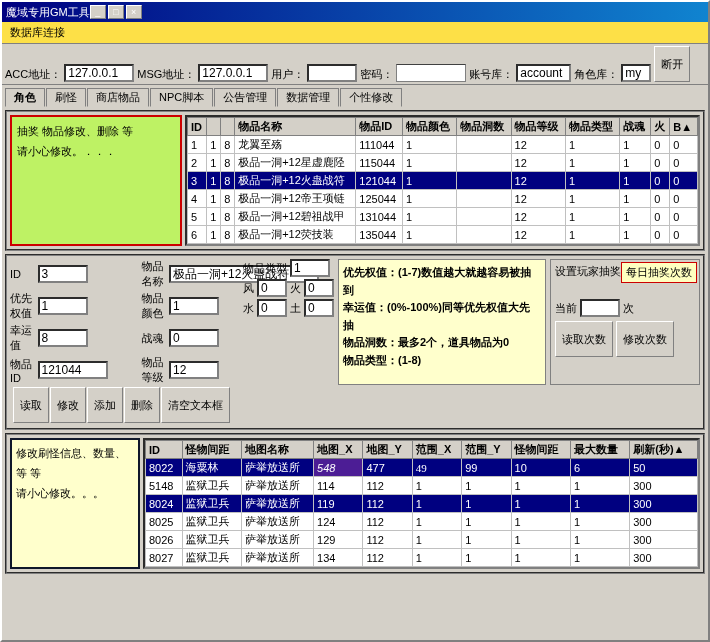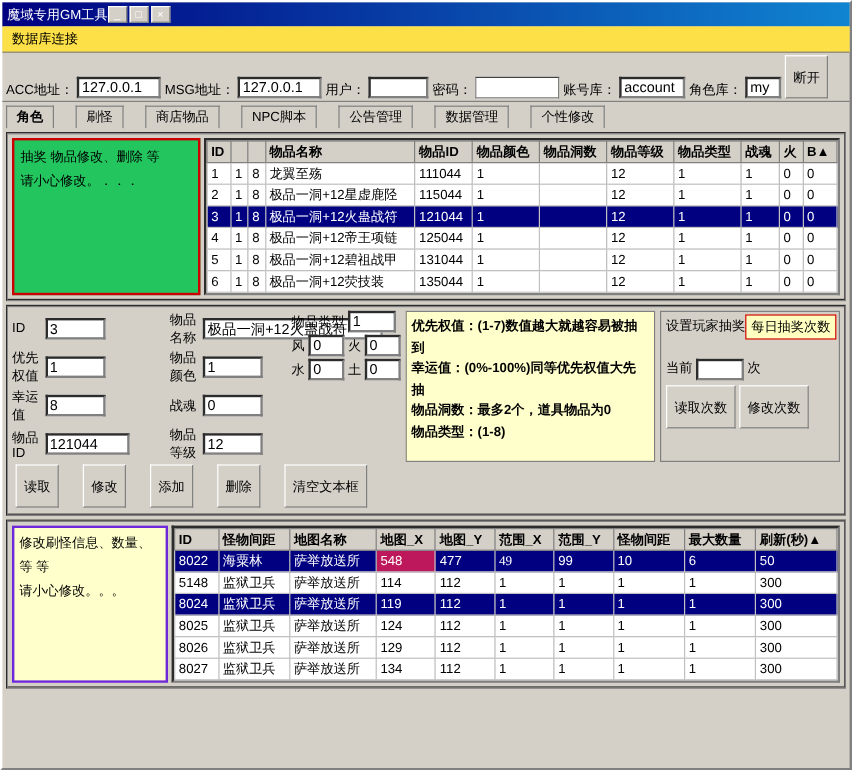--- a/index.html
+++ b/index.html
@@ -19,21 +19,21 @@
     .data-table th { background: #d4d0c8; border: 1px solid #808080; padding: 1px 3px; text-align: left; white-space: nowrap; }
     .data-table td { border: 1px solid #c0c0c0; padding: 1px 3px; white-space: nowrap; background: white; }
     .data-table tr:nth-child(3) td { background: #000080; color: white; }
     
     input[type="text"] { height: 18px; border: 2px inset #808080; background: white; padding: 0 2px; font-size: 12px; }
     
     .acc-toolbar { display: flex; align-items: flex-end; gap: 3px; padding: 2px 3px; border-bottom: 1px solid #808080; font-size: 11px; }
     .tab-btn { background: #d4d0c8; border: 1px solid #808080; border-bottom-color: #d4d0c8; padding: 1px 8px; cursor: pointer; font-size: 11px; }
     .tab-btn.active { font-weight: bold; background: #d4d0c8; }
     
-    .btn-row { display: flex; gap: 20px; padding: 2px 3px; }
+    .btn-row { display: flex; gap: 1px; padding: 2px 3px; }
   </style>
 </head>
 <body>
 
 <div class="window">
 
   <div class="title-bar">
     <span>魔域专用GM工具</span>
     <div class="title-bar-buttons">
       <div class="tb-btn">_</div>
@@ -57,33 +57,33 @@
     <input type="password" class="input-field" style="width: 70px;" value="">
     <span>账号库：</span>
     <input type="text" class="input-field" style="width: 55px;" value="account">
     <span>角色库：</span>
     <input type="text" class="input-field" style="width: 30px;" value="my">
     <button class="btn">断开</button>
   </div>
 
   <div style="padding: 2px 3px; display: flex; flex-direction: column; gap: 3px;">
 
-    <div style="display: flex; gap: 18px; padding: 1px 0 0 0;">
+    <div style="display: flex; gap: 1px; padding: 1px 0 0 0;">
       <div class="tab-btn active">角色</div>
       <div class="tab-btn">刷怪</div>
       <div class="tab-btn">商店物品</div>
       <div class="tab-btn">NPC脚本</div>
       <div class="tab-btn">公告管理</div>
       <div class="tab-btn">数据管理</div>
       <div class="tab-btn">个性修改</div>
     </div>
 
     <div style="display: flex; gap: 3px; border: 2px groove #808080; padding: 3px;">
 
-      <div style="border: 2px solid #c00; background: #22c55e; padding: 5px; width: 157px; flex-shrink: 0; font-size: 12px; line-height: 1.8;">
+      <div style="border: 2px solid #c00; background: #bef264; padding: 5px; width: 172px; flex-shrink: 0; font-size: 12px; line-height: 1.8;">
         <div>抽奖  物品修改、删除  等</div>
         <div>请小心修改。．．．</div>
       </div>
 
       <div style="flex: 1; border: 2px inset #808080; overflow: hidden;">
         <table class="data-table" style="width: 100%; font-size: 11px;">
           <thead>
             <tr>
               <th>ID</th>
               <th></th>
@@ -238,21 +238,21 @@
           <div>幸运值：(0%-100%)同等优先权值大先抽</div>
           <div>物品洞数：最多2个，道具物品为0</div>
           <div>物品类型：(1-8)</div>
         </div>
 
         <div style="border: 1px solid #808080; background: #d4d0c8; padding: 4px; width: 150px; flex-shrink: 0; position: relative;">
           <div style="font-size: 11px; margin-bottom: 4px;">设置玩家抽奖次数。</div>
           <div style="position: absolute; right: 2px; top: 2px; border: 1px solid #c00; background: #ffffc0; padding: 2px 4px; font-size: 11px;">
             <span>每日抽奖次数</span>
           </div>
-          <div style="display: flex; align-items: flex-start; gap: 3px; margin-top: 20px;">
+          <div style="display: flex; align-items: center; gap: 3px; margin-top: 20px;">
             <span>当前</span>
             <input type="text" class="input-field" style="width: 40px;" value="">
             <span>次</span>
           </div>
           <div style="display: flex; gap: 3px; margin-top: 4px;">
             <button class="btn">读取次数</button>
             <button class="btn">修改次数</button>
           </div>
         </div>
 
@@ -262,21 +262,21 @@
         <button class="btn">读取</button>
         <button class="btn">修改</button>
         <button class="btn">添加</button>
         <button class="btn">删除</button>
         <button class="btn">清空文本框</button>
       </div>
     </div>
 
     <div style="display: flex; gap: 3px; border: 2px groove #808080; padding: 3px;">
 
-      <div style="border: 2px solid #6d28d9; background: #ffffcc; padding: 4px; width: 130px; flex-shrink: 0; font-size: 11px; line-height: 1.8;">
+      <div style="border: 2px solid #0f172a; background: #ffffcc; padding: 4px; width: 130px; flex-shrink: 0; font-size: 11px; line-height: 1.8;">
         <div>修改刷怪信息、数量、等 等</div>
         <div>请小心修改。。。</div>
       </div>
 
       <div style="flex: 1; border: 2px inset #808080; overflow: hidden;">
         <table class="data-table" style="width: 100%; font-size: 11px;">
           <thead>
             <tr>
               <th>ID</th>
               <th>怪物间距</th>
@@ -288,21 +288,21 @@
               <th>怪物间距</th>
               <th>最大数量</th>
               <th>刷新(秒)▲</th>
             </tr>
           </thead>
           <tbody id="monster-table-body">
           <tr style="background: rgb(0, 0, 128); color: white;">
                 <td style="background: rgb(0, 0, 128); color: white;">8022</td>
                 <td style="background: rgb(0, 0, 128); color: white;">海粟林</td>
                 <td style="background: rgb(0, 0, 128); color: white;">萨举放送所</td>
-                <td style="background: #be185d; color: white;">548</td>
+                <td style="background: #4c1d95; color: white; font-style: italic;">548</td>
                 <td style="background: rgb(0, 0, 128); color: white;">477</td>
                 <td style="background: rgb(0, 0, 128); color: white; font-family: Liberation Serif, serif;">49</td>
                 <td style="background: rgb(0, 0, 128); color: white;">99</td>
                 <td style="background: rgb(0, 0, 128); color: white;">10</td>
                 <td style="background: rgb(0, 0, 128); color: white;">6</td>
                 <td style="background: rgb(0, 0, 128); color: white;">50</td>
               </tr>
               <tr>
                 <td>5148</td>
                 <td>监狱卫兵</td>

